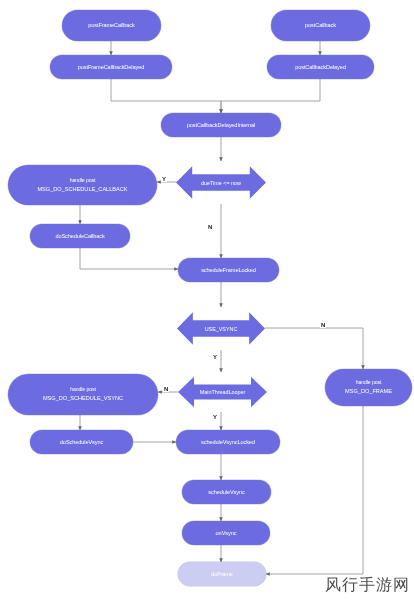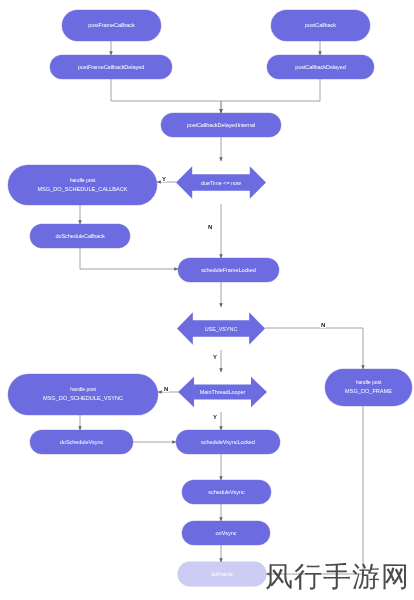--- a/index.html
+++ b/index.html
@@ -51,21 +51,21 @@
     color:#1a1a1a;
     font-weight:bold;
     font-family:"Liberation Sans",sans-serif;
     background:#ffffff;
     padding:0 1px;
     line-height:1;
   }
   .watermark{
     position:absolute;
     right:4px;bottom:4px;
-    font-size:28px;
+    font-size:16px;
     color:#3b3b3b;
     font-family:Liberation Sans, sans-serif;
     letter-spacing:1px;
     opacity:.92;
     white-space:nowrap;
     text-align:right;
   }
 </style>
 </head>
 <body>

